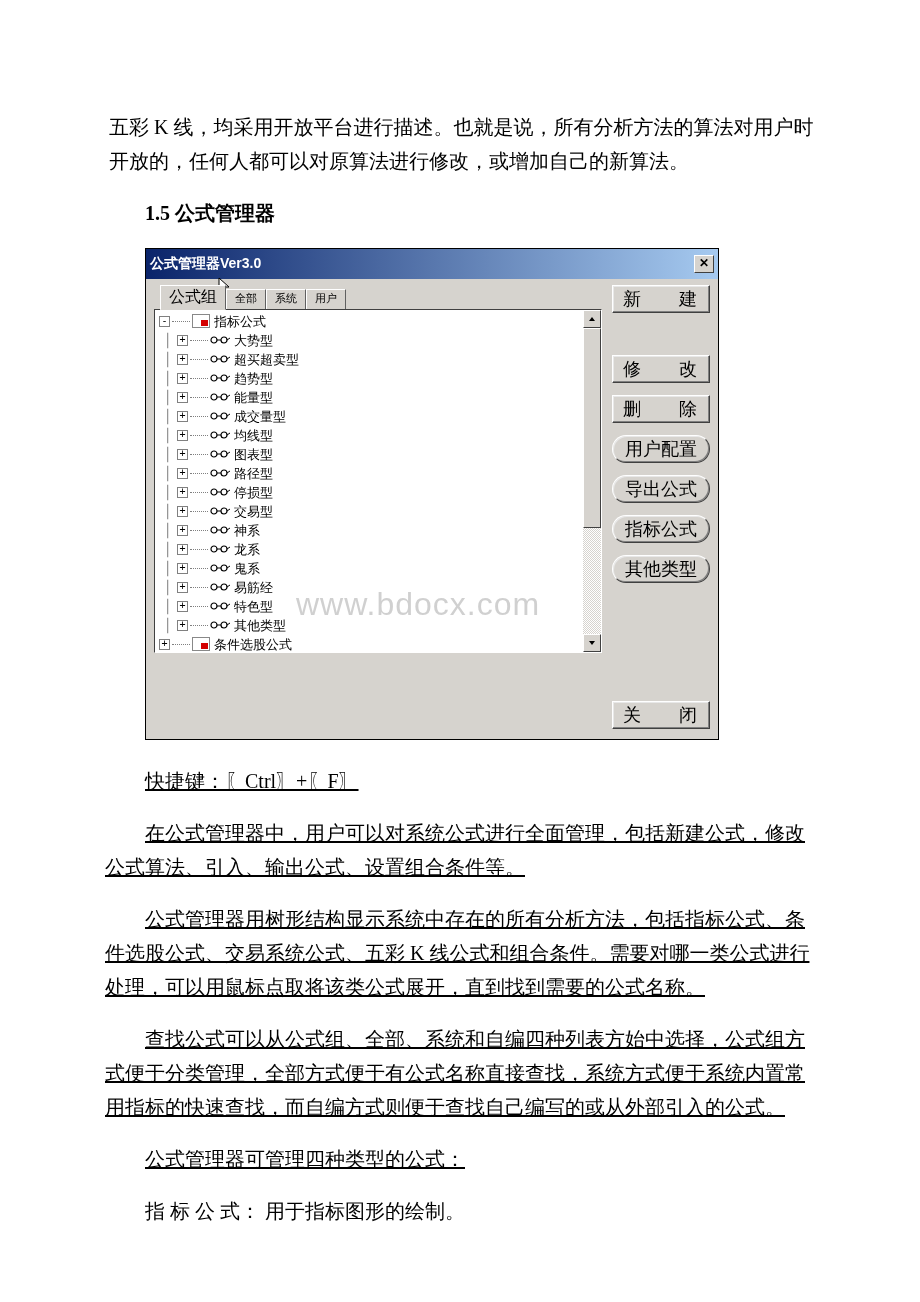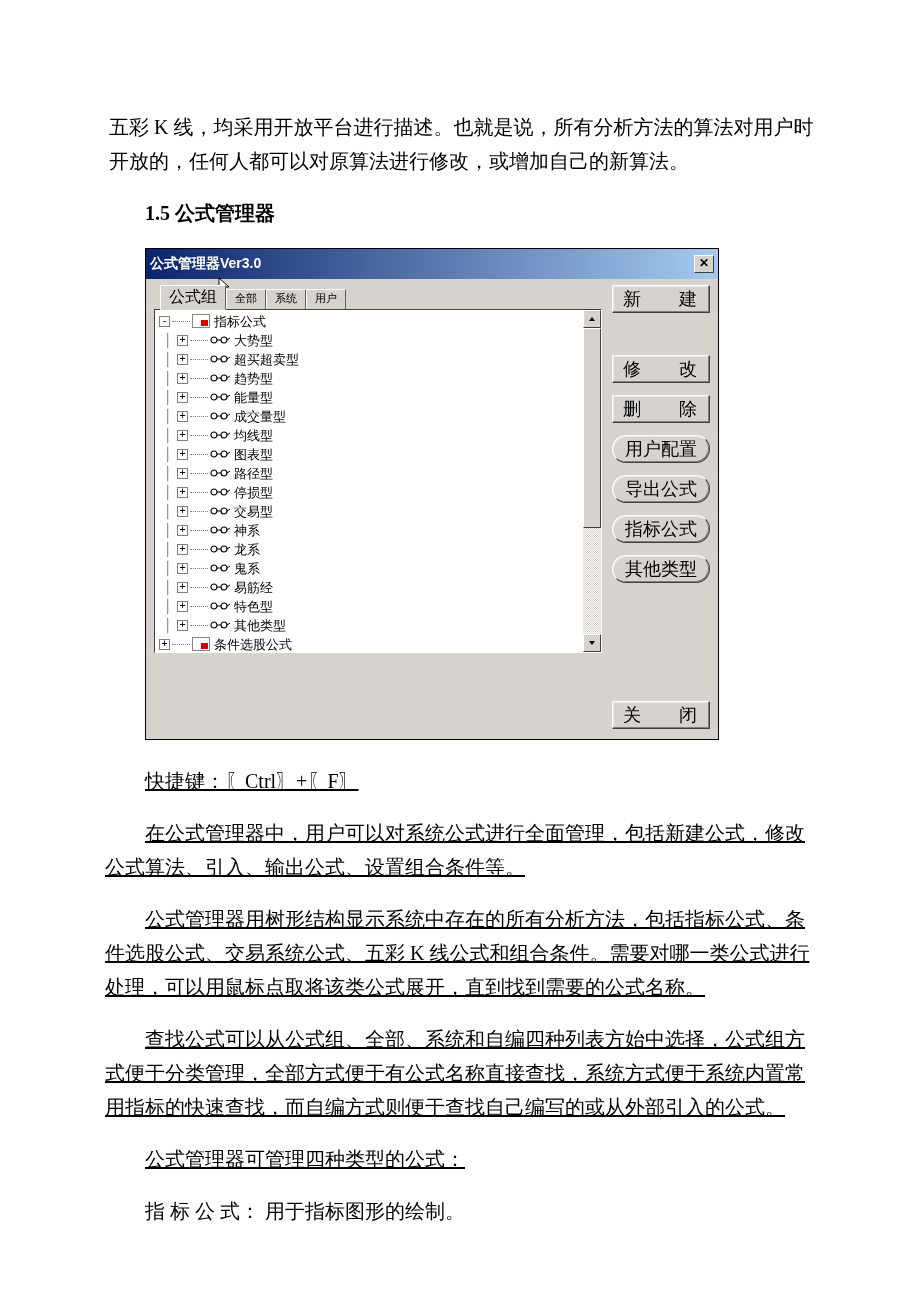--- a/index.html
+++ b/index.html
@@ -261,20 +261,21 @@
 <div class="dlg-wrap">
   <div class="dlg">
     <div class="titlebar">
       <span class="title-text">公式管理器Ver3.0</span>
       <span class="closebtn">✕</span>
     </div>
     <div class="dlg-body">
       <svg class="cursor" viewBox="0 0 14 20">
         <path d="M1 1 L1 14 L4 11 L6.5 16 L9 15 L6.5 10 L11 10 Z" fill="#fff" stroke="#000" stroke-width="1"></path>
       </svg>
+      <div class="watermark">www.bdocx.com</div>
       <div class="dlg-inner">
         <div class="leftcol">
           <div class="tabs">
             <div class="tab active">公式组</div>
             <div class="tab small">全部</div>
             <div class="tab small">系统</div>
             <div class="tab small">用户</div>
           </div>
           <div class="treepanel">
             <div class="tree">

